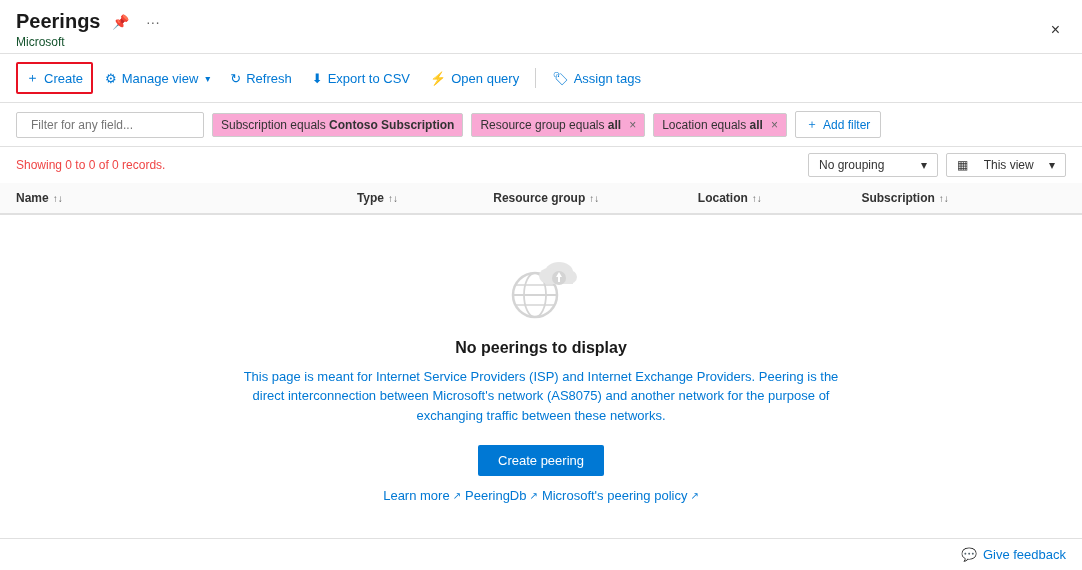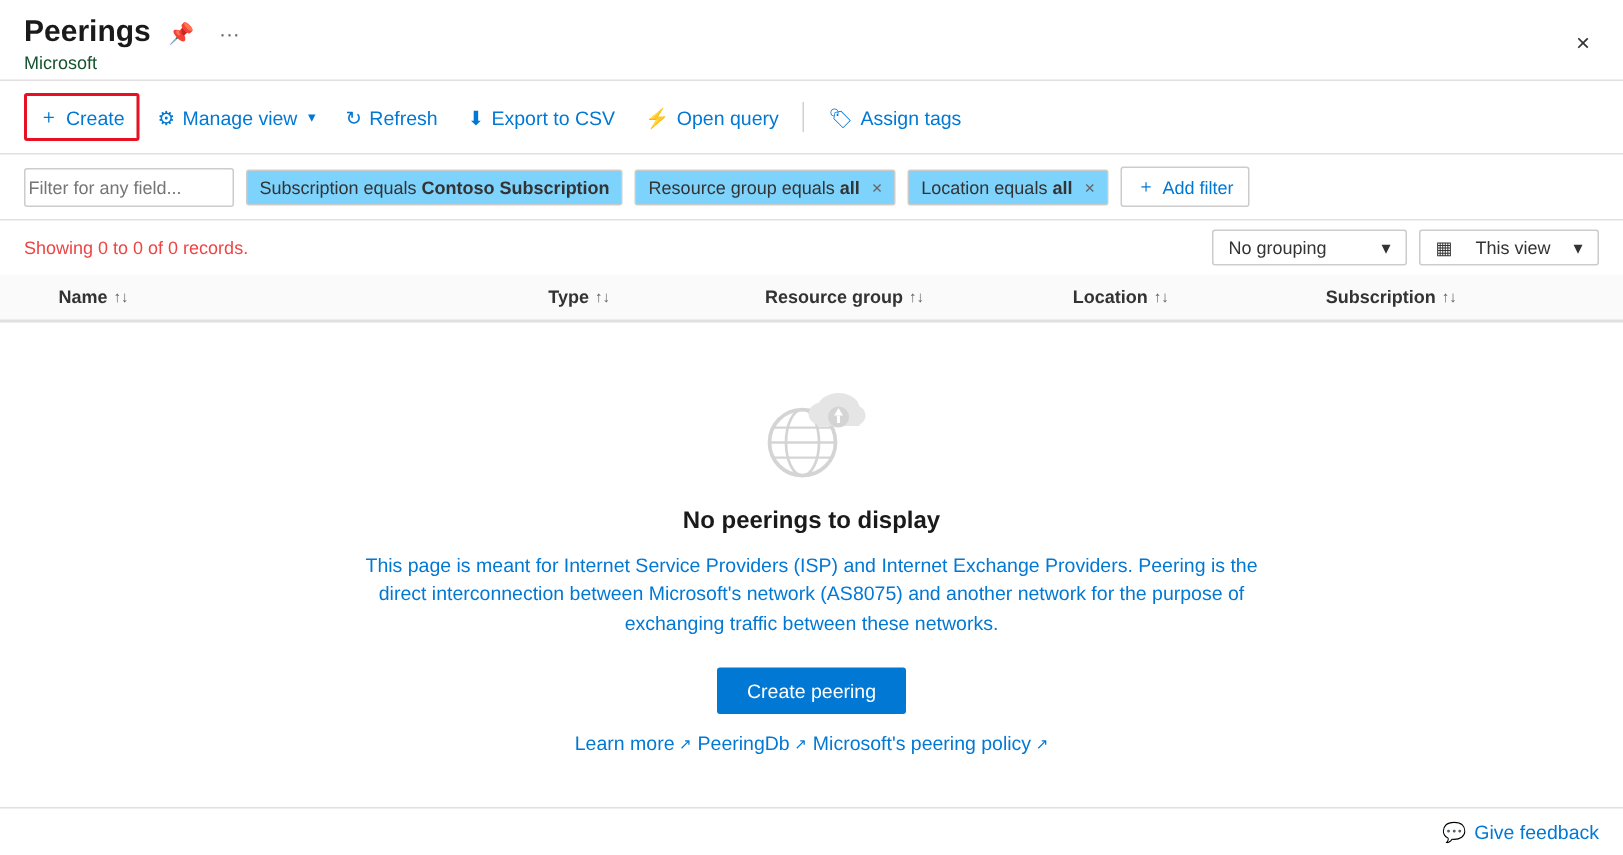--- a/index.html
+++ b/index.html
@@ -17,35 +17,35 @@
 
     
     .toolbar { display: flex; align-items: center; padding: 8px 16px; gap: 4px; border-bottom: 1px solid #e0e0e0; }
     .toolbar-btn { display: flex; align-items: center; gap: 5px; background: none; border: none; cursor: pointer; color: #0078d4; font-size: 13px; padding: 5px 8px; border-radius: 2px; white-space: nowrap; }
     .toolbar-btn.create-btn { border: 2px solid #e81123; color: #0078d4; }
     .toolbar-separator { width: 1px; height: 20px; background: #d0d0d0; margin: 0 4px; }
     .chevron { font-size: 10px; margin-left: 2px; }
 
     
     .filter-row { display: flex; align-items: center; padding: 8px 16px; gap: 8px; flex-wrap: wrap; border-bottom: 1px solid #e0e0e0; }
-    .filter-input { border: 1px solid #ccc; border-radius: 2px; padding: 5px 2px; font-size: 12px; color: #666; width: 140px; outline: none; }
-    .filter-tag { display: flex; align-items: center; gap: 5px; background: #7dd3fc; border: 1px solid #ccc; border-radius: 2px; padding: 4px 8px; font-size: 12px; white-space: nowrap; }
+    .filter-input { border: 1px solid #ccc; border-radius: 2px; padding: 5px 14px; font-size: 12px; color: #666; width: 188px; outline: none; }
+    .filter-tag { display: flex; align-items: center; gap: 5px; background: #f9a8d4; border: 1px solid #ccc; border-radius: 2px; padding: 4px 8px; font-size: 12px; white-space: nowrap; }
     .filter-tag-close { cursor: pointer; color: #666; font-size: 12px; margin-left: 3px; }
     .add-filter-btn { display: flex; align-items: center; gap: 5px; background: none; border: 1px solid #ccc; border-radius: 2px; padding: 4px 10px; font-size: 12px; cursor: pointer; color: #0078d4; }
 
     
     .records-bar { display: flex; align-items: center; justify-content: space-between; padding: 6px 16px; }
     .records-info { font-size: 12px; color: #ef4444; }
     .view-controls { display: flex; align-items: center; gap: 8px; }
     .grouping-select { display: flex; align-items: center; gap: 5px; border: 1px solid #ccc; border-radius: 2px; padding: 4px 10px; font-size: 12px; cursor: pointer; background: #fff; min-width: 130px; justify-content: space-between; }
     .list-view-select { display: flex; align-items: center; gap: 5px; border: 1px solid #ccc; border-radius: 2px; padding: 4px 10px; font-size: 12px; cursor: pointer; background: #fff; min-width: 120px; justify-content: space-between; }
 
     
     .table-header { display: flex; align-items: center; padding: 8px 16px; border-bottom: 2px solid #e0e0e0; background: #fafafa; }
-    .th { font-size: 12px; font-weight: 600; color: #333; display: flex; align-items: center; gap: 4px; margin-left: 23px; }
+    .th { font-size: 12px; font-weight: 600; color: #333; display: flex; align-items: center; gap: 4px; }
     .th-sort { font-size: 10px; color: #666; }
     .col-name { flex: 2.5; }
     .col-type { flex: 1; }
     .col-rg { flex: 1.5; }
     .col-location { flex: 1.2; }
     .col-subscription { flex: 1.5; }
 
     
     .empty-state { display: flex; flex-direction: column; align-items: center; justify-content: center; flex: 1; padding: 20px; text-align: center; }
     .empty-icon { margin-bottom: 16px; opacity: 0.5; }

